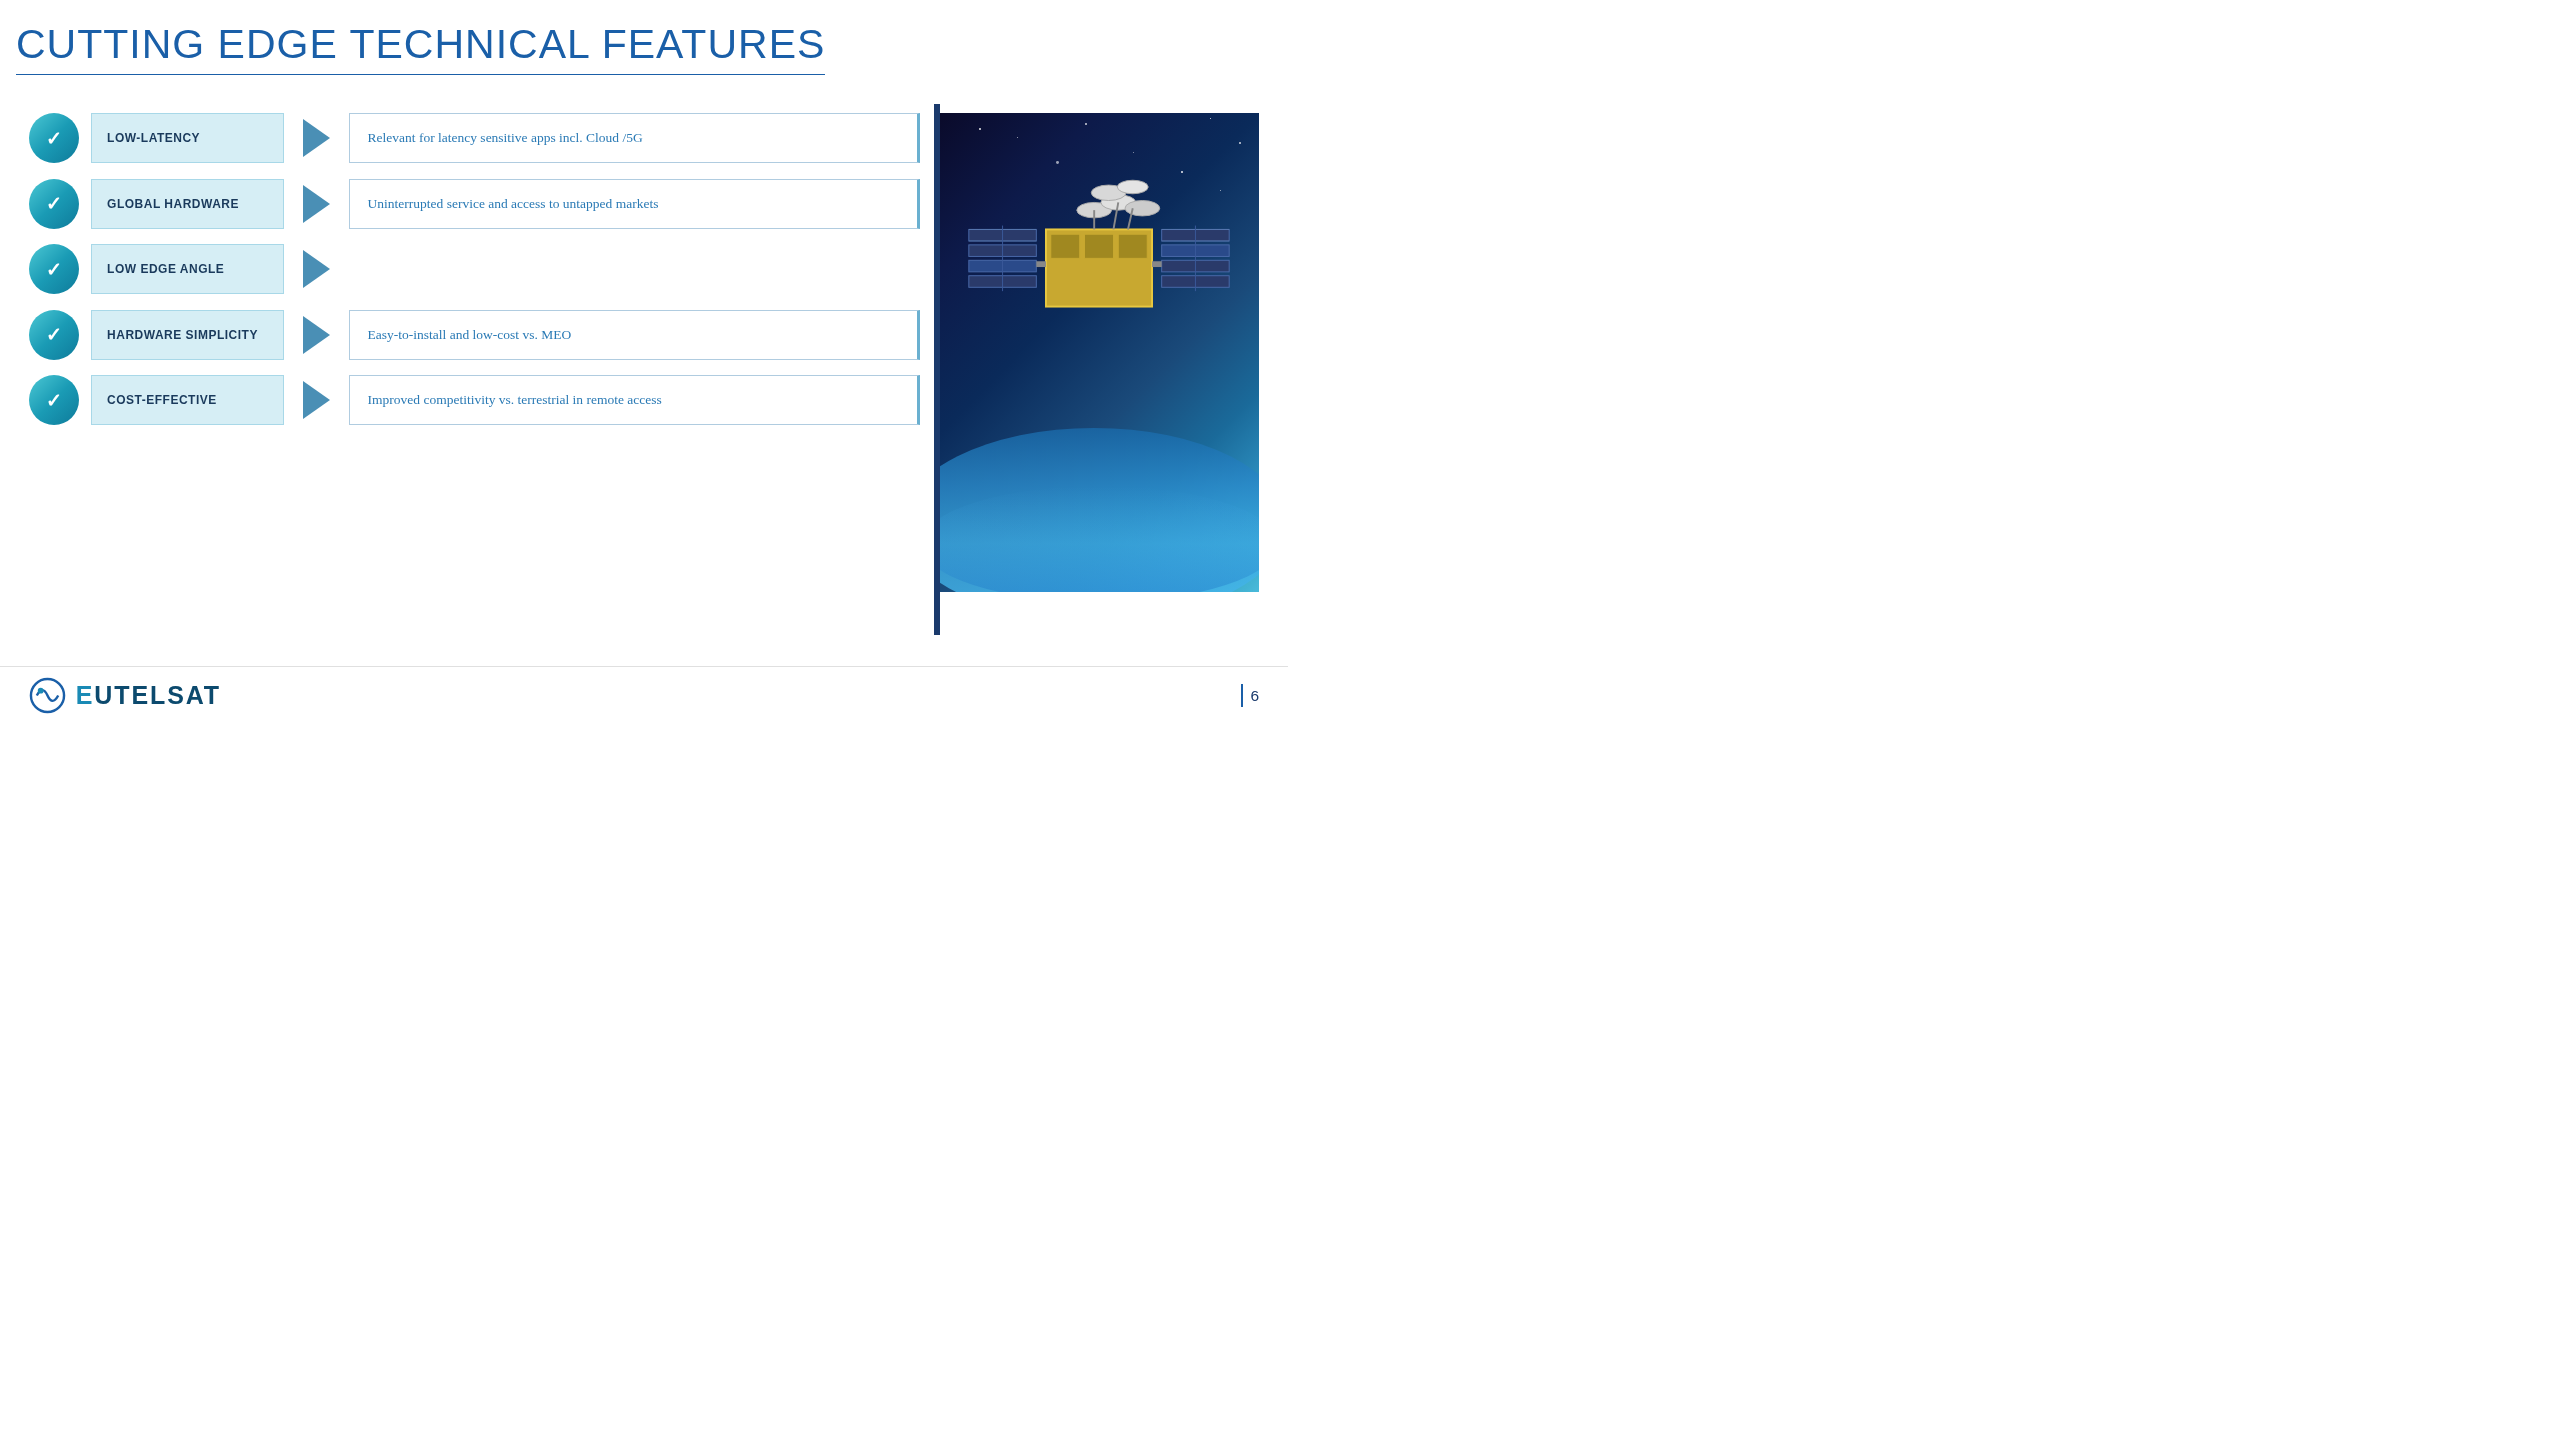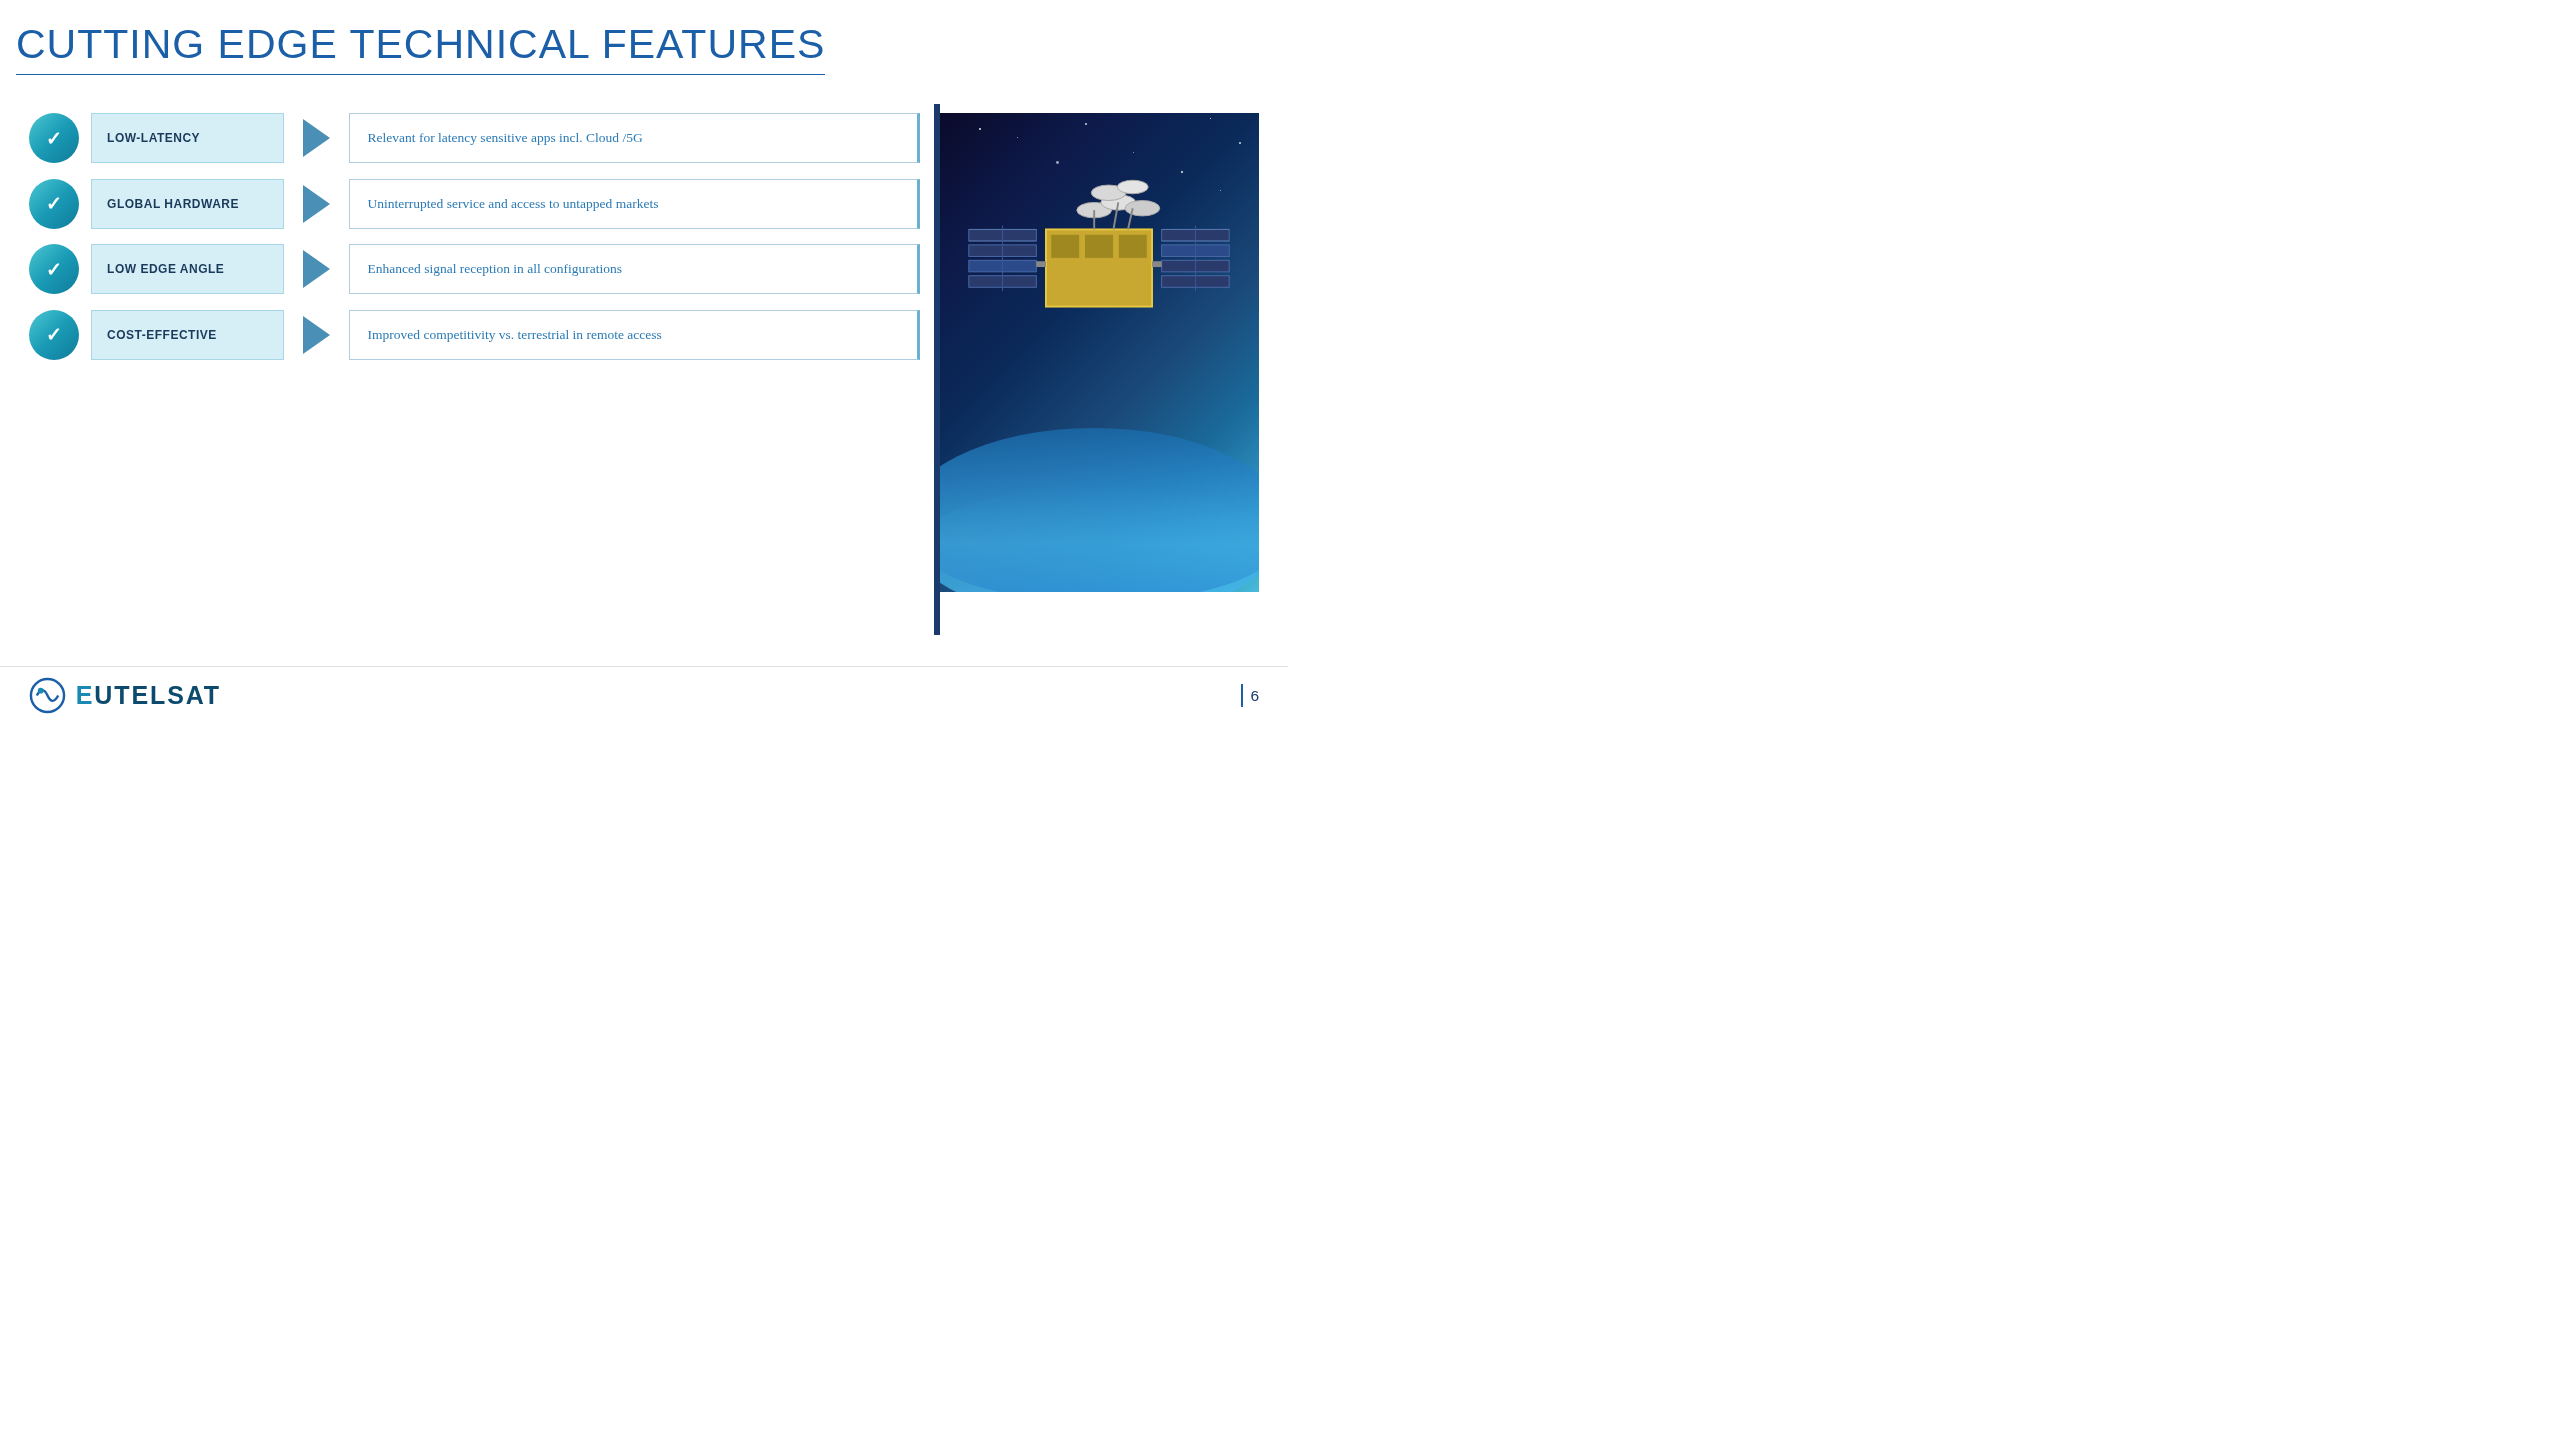--- a/index.html
+++ b/index.html
@@ -259,22 +259,30 @@
         <span class="feature-desc-text">Uninterrupted service and access to untapped markets</span>
       </div>
     </div>
         <div class="feature-row">
       <div class="feature-icon">
       </div>
       <div class="feature-label">
         <span class="feature-label-text">LOW EDGE ANGLE</span>
       </div>
       <div class="arrow"></div>
+    </div>
+        <div class="feature-row">
+      <div class="feature-icon">
+      </div>
+      <div class="feature-label">
+        <span class="feature-label-text">HARDWARE SIMPLICITY</span>
+      </div>
+      <div class="arrow"></div>
       <div class="feature-desc">
-        <span class="feature-desc-text">Enhanced signal reception in all configurations</span>
+        <span class="feature-desc-text">Easy-to-install and low-cost vs. MEO</span>
       </div>
     </div>
         <div class="feature-row">
       <div class="feature-icon">
       </div>
       <div class="feature-label">
         <span class="feature-label-text">COST-EFFECTIVE</span>
       </div>
       <div class="arrow"></div>
       <div class="feature-desc">

